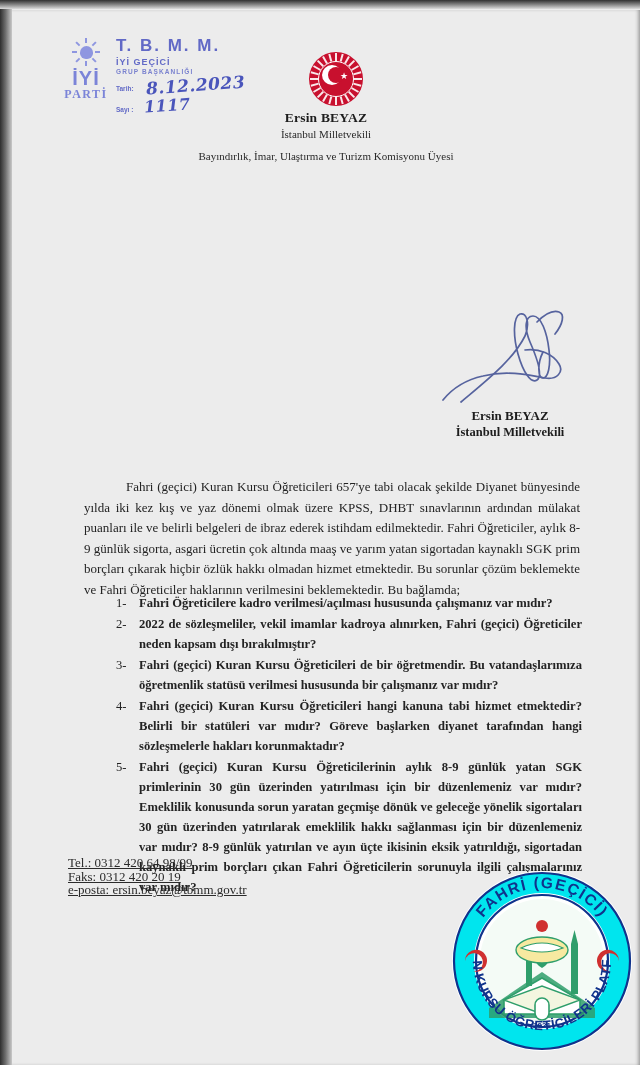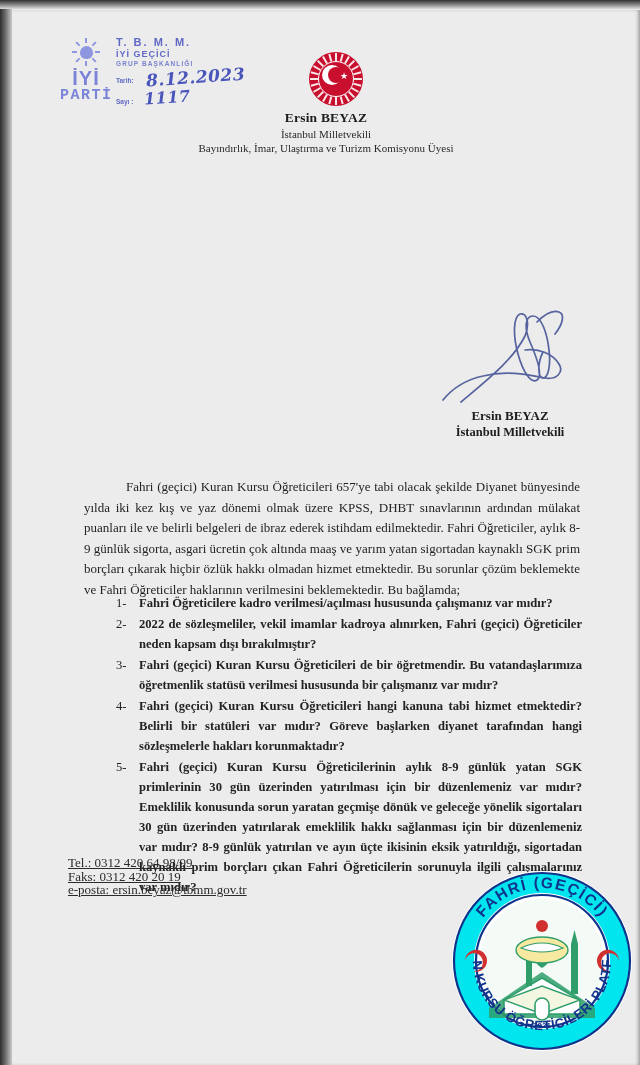--- a/index.html
+++ b/index.html
@@ -81,37 +81,37 @@
   }
   .iyi-name {
     font-family: "Liberation Sans", sans-serif;
     font-weight: bold;
     font-size: 20px;
     letter-spacing: 1px;
     line-height: 20px;
     color: #7b84d8;
   }
   .iyi-sub {
-    font-family: Liberation Mono, monospace;
-    font-weight: bold;
-    font-size: 15px;
+    font-family: Liberation Serif, serif;
+    font-weight: bold;
+    font-size: 12px;
     letter-spacing: 1.5px;
     color: #7b84d8;
     margin-top: -1px;
     text-align: center;
   }
   .stamp-text {
     position: absolute;
     left: 56px;
     top: 0;
     width: 120px;
   }
   .stamp-l1 {
     font-family: "Liberation Sans", sans-serif;
-    font-size: 11px;
+    font-size: 17px;
     font-weight: bold;
     letter-spacing: 2px;
     color: #6169c6;
   }
   .stamp-l2 {
     font-family: "Liberation Sans", sans-serif;
     font-size: 9px;
     font-weight: bold;
     letter-spacing: 1px;
     color: #6169c6;
@@ -225,21 +225,21 @@
   .mp-role {
     font-family: "Liberation Serif", serif;
     font-size: 11px;
     color: #2a2a2a;
     margin-top: 2px;
   }
   .mp-committee {
     font-family: "Liberation Serif", serif;
     font-size: 11px;
     color: #2a2a2a;
-    margin-top: 2px;
+    margin-top: 10px;
   }
 
   
   .doc-title {
     position: absolute;
     left: 0; right: 0;
     top: 200px;
     text-align: center;
     font-family: "Liberation Serif", serif;
     font-weight: bold;

